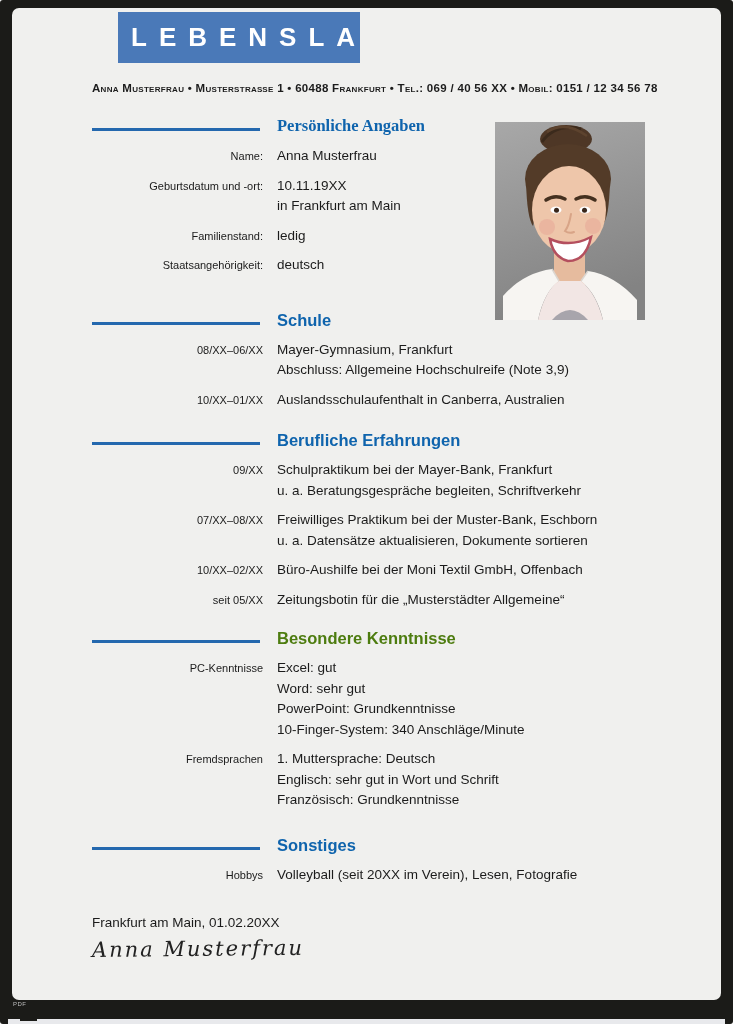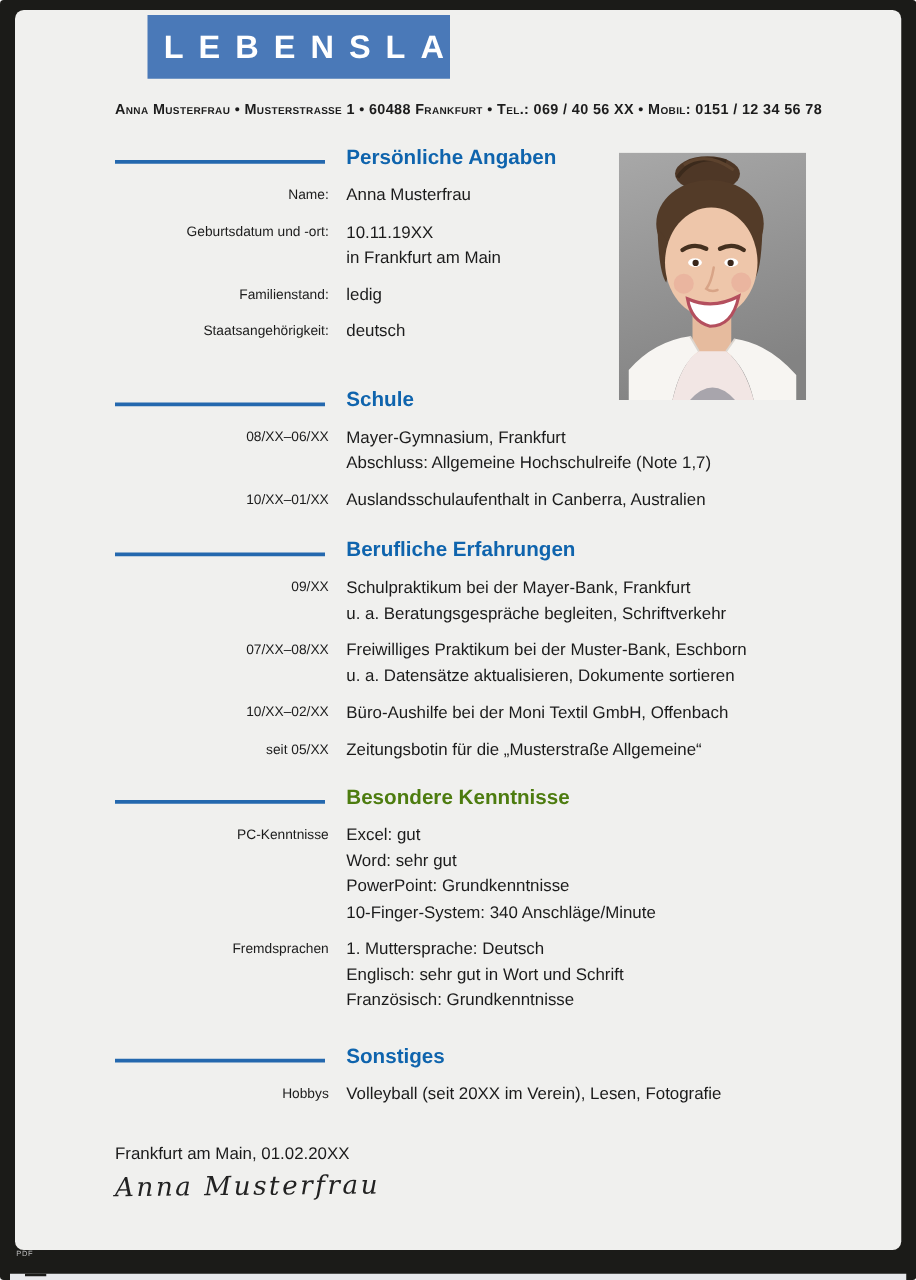--- a/index.html
+++ b/index.html
@@ -67,21 +67,21 @@
       <div class="title-box" style="background: rgb(74, 121, 184);">
         <span>LEBENSLAUF</span>
       </div>
 
       <div class="contact">Anna Musterfrau • Musterstraße 1 • 60488 Frankfurt • Tel.: 069 / 40 56 XX • Mobil: 0151 / 12 34 56 78</div>
 
       <div>
           <section class="section s0">
             <div class="sec-head">
               <div class="rule" style="background: rgb(36, 104, 174);"></div>
-              <div class="sec-title" style="color: rgb(15, 100, 173);">Persönliche Angaben</div>
+              <div class="sec-title" style="color: rgb(15, 100, 173); font-family: Liberation Serif, serif;">Persönliche Angaben</div>
             </div>
             <div class="entry">
               <div class="entry-label">Name:</div>
               <div class="entry-lines">
                 <p>Anna Musterfrau</p>
               </div>
             </div>
             <div class="entry">
               <div class="entry-label">Geburtsdatum und -ort:</div>
               <div class="entry-lines">
@@ -104,21 +104,21 @@
           </section>
           <section class="section s1">
             <div class="sec-head">
               <div class="rule" style="background: rgb(36, 104, 174);"></div>
               <div class="sec-title" style="color: rgb(15, 100, 173);">Schule</div>
             </div>
             <div class="entry">
               <div class="entry-label">08/XX–06/XX</div>
               <div class="entry-lines">
                 <p>Mayer-Gymnasium, Frankfurt</p>
-                <p>Abschluss: Allgemeine Hochschulreife (Note 1,7)</p>
+                <p>Abschluss: Allgemeine Hochschulreife (Note 3,9)</p>
               </div>
             </div>
             <div class="entry">
               <div class="entry-label">10/XX–01/XX</div>
               <div class="entry-lines">
                 <p>Auslandsschulaufenthalt in Canberra, Australien</p>
               </div>
             </div>
           </section>
           <section class="section s2">
@@ -142,21 +142,21 @@
             </div>
             <div class="entry">
               <div class="entry-label">10/XX–02/XX</div>
               <div class="entry-lines">
                 <p>Büro-Aushilfe bei der Moni Textil GmbH, Offenbach</p>
               </div>
             </div>
             <div class="entry">
               <div class="entry-label">seit 05/XX</div>
               <div class="entry-lines">
-                <p>Zeitungsbotin für die „Musterstraße Allgemeine“</p>
+                <p>Zeitungsbotin für die „Musterstädter Allgemeine“</p>
               </div>
             </div>
           </section>
           <section class="section s3">
             <div class="sec-head">
               <div class="rule" style="background: rgb(36, 104, 174);"></div>
               <div class="sec-title" style="color: #4d7c0f;">Besondere Kenntnisse</div>
             </div>
             <div class="entry">
               <div class="entry-label">PC-Kenntnisse</div>

